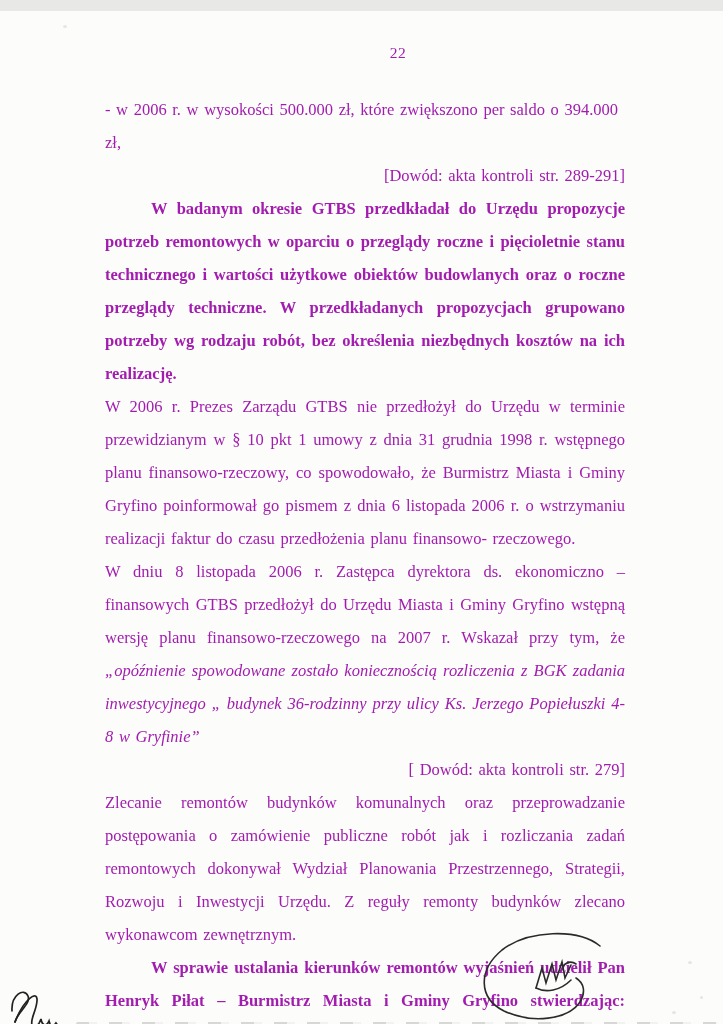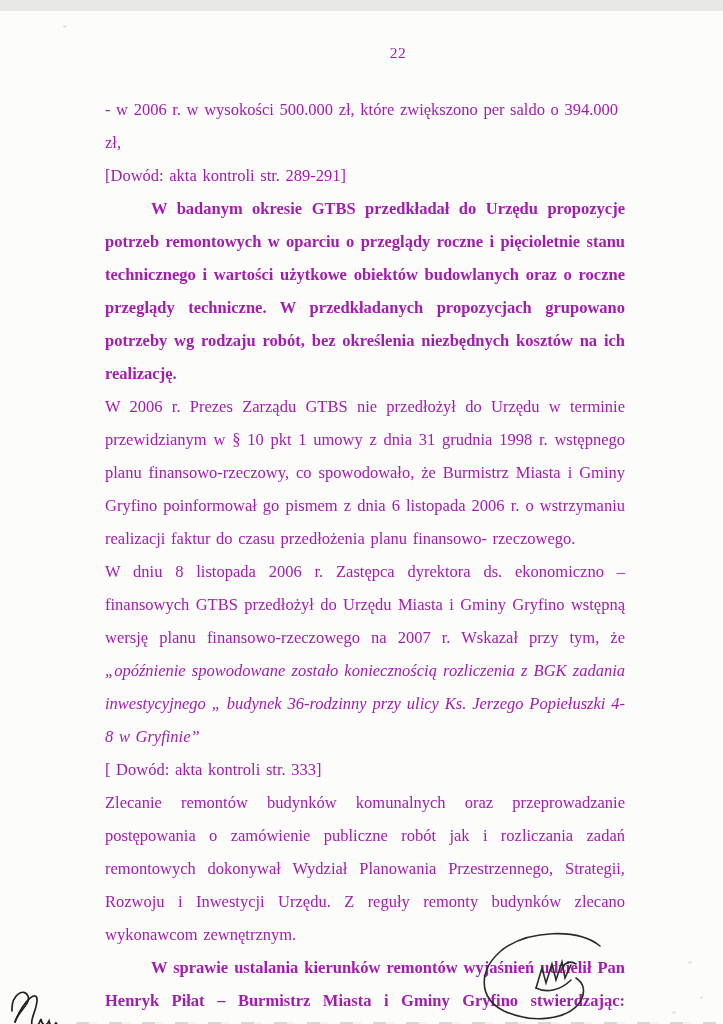--- a/index.html
+++ b/index.html
@@ -12,21 +12,21 @@
     position:absolute; top:33px; left:358px; width:80px; text-align:center;
     font-size:15.5px; letter-spacing:.5px;
   }
   .text-block {
     position:absolute; left:105px; top:82px; width:520px;
     font-size:16.5px; line-height:33px; word-spacing:1.5px;
   }
   .para   { text-align:justify; margin:0; }
   .para.indent { text-indent:46px;font-weight:bold; }
   .list-line { text-align:left; margin:0; }
-  .evidence  { margin:0;font-family:Liberation Serif, serif; }
+  .evidence  { text-align:right; margin:0;font-family:Liberation Serif, serif; }
   .evidence.offset { padding-right:30px; }
   .ital { font-style:italic; }
   svg.mark { position:absolute; pointer-events:none; }
   .scan-edge {
     position:absolute; top:1011px; left:76px; right:6px; height:5px;
     background:repeating-linear-gradient(90deg,
       rgba(105,105,105,.45) 0 13px,
       rgba(150,150,150,.18) 13px 21px,
       rgba(0,0,0,0) 21px 33px);
     opacity:.55; border-radius:2px;
@@ -39,21 +39,21 @@
 <div class="page">
 
   <div class="page-number">22</div>
 
   <div class="text-block" id="doc-body">
       <div class="list-line">- w 2006 r. w wysokości 500.000 zł, które zwiększono per saldo o 394.000 zł,</div>
       <div class="evidence">[Dowód: akta kontroli str. 289-291]</div>
       <div class="para indent"><span>W badanym okresie GTBS przedkładał do Urzędu propozycje potrzeb remontowych w oparciu o przeglądy roczne i pięcioletnie stanu technicznego i wartości użytkowe obiektów budowlanych oraz o roczne przeglądy techniczne. W przedkładanych propozycjach grupowano potrzeby wg rodzaju robót, bez określenia niezbędnych kosztów na ich realizację.</span></div>
       <div class="para"><span>W 2006 r. Prezes Zarządu GTBS nie przedłożył do Urzędu w terminie przewidzianym w § 10 pkt 1 umowy z dnia 31 grudnia 1998 r. wstępnego planu finansowo-rzeczowy, co spowodowało, że Burmistrz Miasta i Gminy Gryfino poinformował go pismem z dnia 6 listopada 2006 r. o wstrzymaniu realizacji faktur do czasu przedłożenia planu finansowo- rzeczowego.</span></div>
       <div class="para"><span>W dniu 8 listopada 2006 r. Zastępca dyrektora ds. ekonomiczno – finansowych GTBS przedłożył do Urzędu Miasta i Gminy Gryfino wstępną wersję planu finansowo-rzeczowego na 2007 r. Wskazał przy tym, że </span><span class="ital">„opóźnienie spowodowane zostało koniecznością rozliczenia z BGK zadania inwestycyjnego „ budynek 36-rodzinny przy ulicy Ks. Jerzego Popiełuszki 4-8 w Gryfinie”</span></div>
-      <div class="evidence">[ Dowód: akta kontroli str. 333]</div>
+      <div class="evidence">[ Dowód: akta kontroli str. 279]</div>
       <div class="para"><span>Zlecanie remontów budynków komunalnych oraz przeprowadzanie postępowania o zamówienie publiczne robót jak i rozliczania zadań remontowych dokonywał Wydział Planowania Przestrzennego, Strategii, Rozwoju i Inwestycji Urzędu. Z reguły remonty budynków zlecano wykonawcom zewnętrznym.</span></div>
       <div class="para indent"><span>W sprawie ustalania kierunków remontów wyjaśnień udzielił Pan Henryk Piłat – Burmistrz Miasta i Gminy Gryfino stwierdzając: </span><span class="ital">„przedstawiciele Gminy Gryfino i GTBS Sp.z o.o. dokonywali ustalenia kierunków remontu gminnego zasobu mieszka-</span></div>
     </div>
 
   <svg class="mark" style="left:470px; top:915px;" width="150" height="98" viewBox="0 0 150 98">
     <g fill="none" stroke="#2a2a2a" stroke-width="1.6" stroke-linecap="round">
       <path d="M 130 20 C 108 2, 58 4, 32 24 C 8 44, 8 72, 34 85 C 62 98, 98 94, 110 76 C 116 66, 114 57, 106 52"></path>
       <path d="M 66 62 L 72 42 L 76 57 L 82 38 L 86 54 L 92 36 L 95 52 L 101 39"></path>
       <path d="M 66 62 C 76 67, 90 65, 101 54"></path>
       <path d="M 93 40 C 97 36, 102 35, 106 38"></path>

